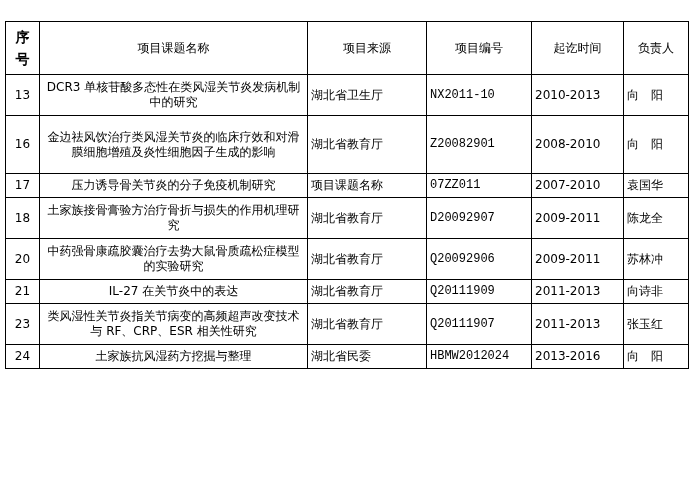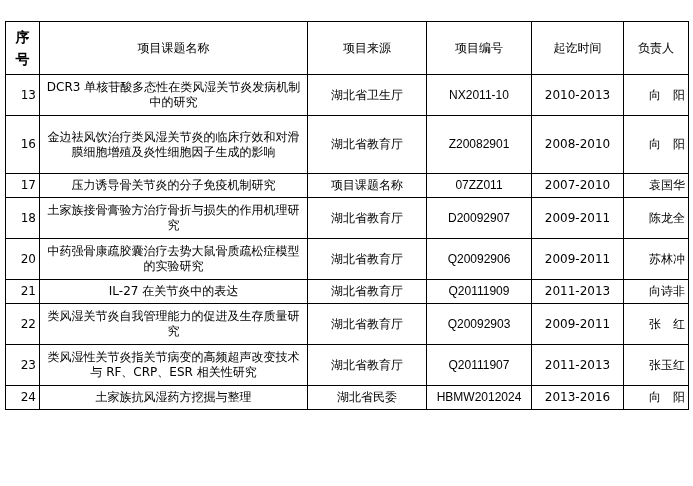--- a/index.html
+++ b/index.html
@@ -56,41 +56,40 @@
     padding: 1px 2px;
   }
   .seq-head-inner {
     display: block;
     width: 14px;
     margin: 0 auto;
     word-break: break-all;
     text-align: center;
   }
   td.seq {
-    text-align: right;
+    text-align: center;
     font-size: 12.5px;
   }
   td.title {
     text-align: center;
     font-size: 12.5px;
     line-height: 16px;
     padding-left: 4px;
     padding-right: 2px;
   }
   td.source, td.code, td.date {
-    text-align: center;
     font-size: 12px;
   }
   td.code {
-    font-family: Liberation Sans, sans-serif;
+    font-family: Liberation Mono, monospace;
     font-size: 11.5px;
     letter-spacing: 0px;
   }
   td.person {
-    text-align: right;
+    text-align: left;
     font-size: 12.5px;
   }
   .row-1line td { height: 19px; }
   .row-2line td { height: 36px; }
   .row-3line td { height: 53px; }
 </style>
 </head>
 <body>
 
 <div class="sheet">
@@ -158,28 +157,20 @@
         </tr>
         <tr class="row-1line">
           <td class="seq">21</td>
           <td class="title">IL-27 在关节炎中的表达</td>
           <td class="source">湖北省教育厅</td>
           <td class="code">Q20111909</td>
           <td class="date">2011-2013</td>
           <td class="person">向诗非</td>
         </tr>
         <tr class="row-2line">
-          <td class="seq">22</td>
-          <td class="title">类风湿关节炎自我管理能力的促进及生存质量研究</td>
-          <td class="source">湖北省教育厅</td>
-          <td class="code">Q20092903</td>
-          <td class="date">2009-2011</td>
-          <td class="person">张　红</td>
-        </tr>
-        <tr class="row-2line">
           <td class="seq">23</td>
           <td class="title">类风湿性关节炎指关节病变的高频超声改变技术与 RF、CRP、ESR 相关性研究</td>
           <td class="source">湖北省教育厅</td>
           <td class="code">Q20111907</td>
           <td class="date">2011-2013</td>
           <td class="person">张玉红</td>
         </tr>
         <tr class="row-1line">
           <td class="seq">24</td>
           <td class="title">土家族抗风湿药方挖掘与整理</td>

